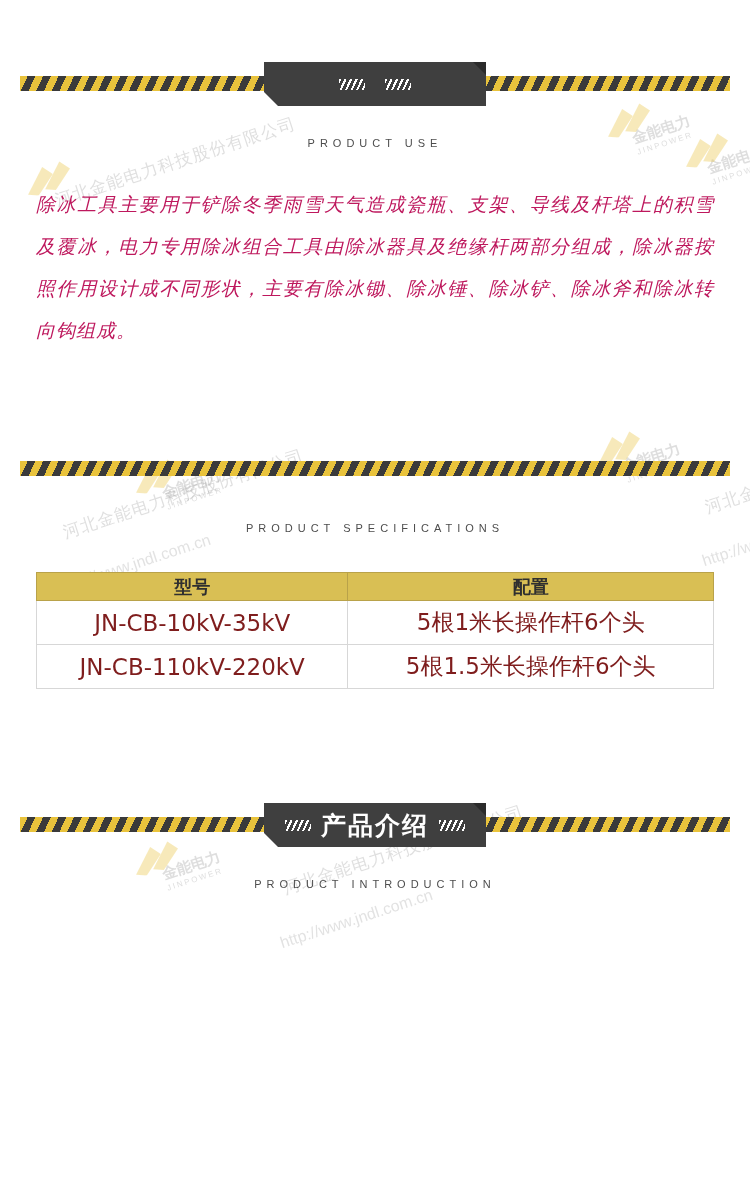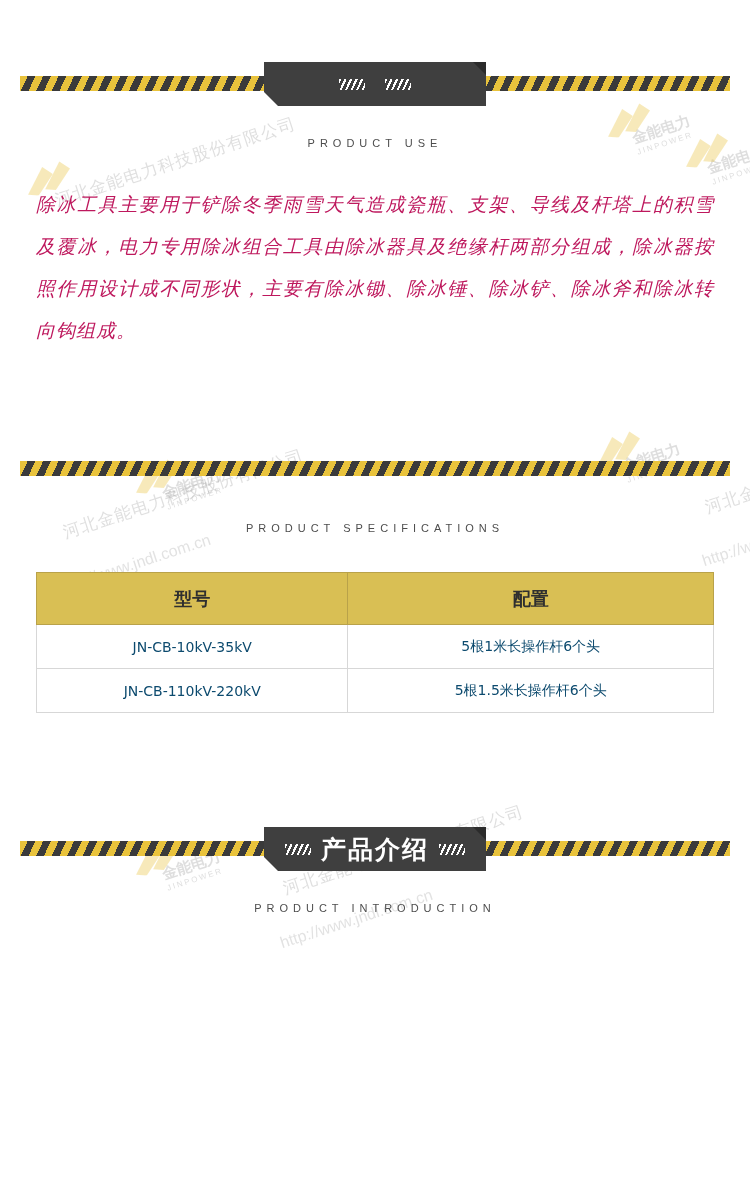--- a/index.html
+++ b/index.html
@@ -158,30 +158,30 @@
     margin: 38px 36px 0 36px;
     width: 678px;
     border-collapse: collapse;
     table-layout: fixed;
   }
   .spec-table th {
     background: #d9bf54;
     color: #2f2f2f;
     font-size: 18px;
     font-weight: bold;
-    height: 52px;
+    height: 28px;
     border: 1px solid #b9a24a;
     font-family: "DejaVu Sans", "Liberation Sans", sans-serif;
     margin-left: 12px;
   }
   .spec-table td {
     height: 44px;
     text-align: center;
-    font-size: 14px;
-    color: #0c4a6e;
+    font-size: 23px;
+    color: #7f1d1d;
     border: 1px solid #d7d7d7;
     background: #ffffff;
     font-family: "DejaVu Sans", "Liberation Sans", sans-serif;
   }
   .gap-lg { height: 62px; }
   .gap-md { height: 52px; }
   .gap-sm { height: 34px; }
 </style>
 </head>
 <body>

